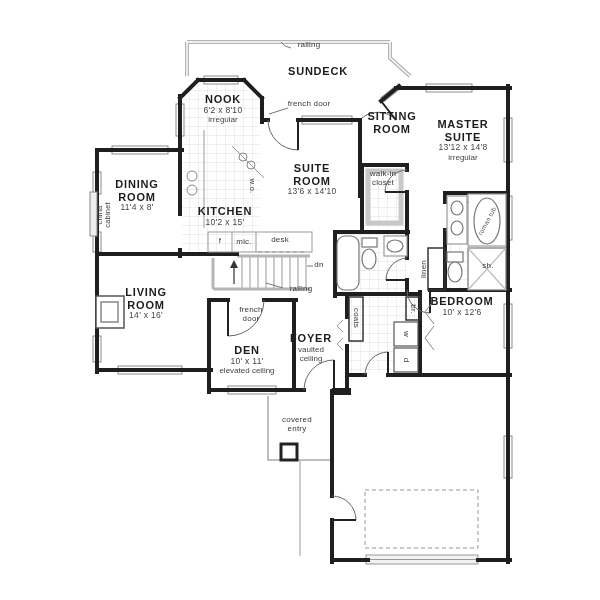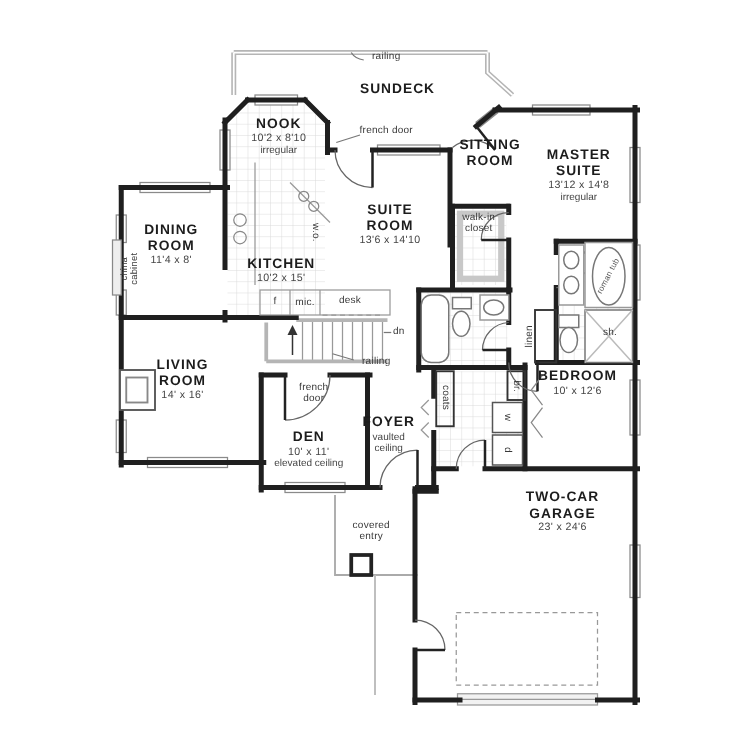--- a/index.html
+++ b/index.html
@@ -214,21 +214,21 @@
   <g stroke="#777" stroke-width="1" fill="none">
     <path d="M288,108 L269,114"></path>
   </g>
 </svg>
 
 <div class="lbl" style="left:318px;top:65px;">
   <div class="rname">SUNDECK</div>
 </div>
 <div class="lbl" style="left:223px;top:93px;">
   <div class="rname">NOOK</div>
-  <div class="dims">10'2 x 8'10</div>
+  <div class="dims">6'2 x 8'10</div>
   <div class="note">irregular</div>
 </div>
 <div class="lbl" style="left:392px;top:110px;">
   <div class="rname">SITTING</div>
   <div class="rname">ROOM</div>
 </div>
 <div class="lbl" style="left:463px;top:118px;">
   <div class="rname">MASTER</div>
   <div class="rname">SUITE</div>
   <div class="dims">13'12 x 14'8</div>
@@ -259,25 +259,20 @@
   <div class="note">elevated ceiling</div>
 </div>
 <div class="lbl" style="left:311px;top:332px;">
   <div class="rname">FOYER</div>
   <div class="note">vaulted</div>
   <div class="note">ceiling</div>
 </div>
 <div class="lbl" style="left:462px;top:295px;">
   <div class="rname">BEDROOM</div>
   <div class="dims">10' x 12'6</div>
-</div>
-<div class="lbl" style="left:450px;top:392px;">
-  <div class="rname">TWO-CAR</div>
-  <div class="rname">GARAGE</div>
-  <div class="dims">23' x 24'6</div>
 </div>
 
 <div class="ann" style="left:309px;top:41px;">railing</div>
 <div class="ann" style="left:309px;top:100px;">french door</div>
 <div class="ann" style="left:383px;top:170px;">
   <div>walk-in</div>
   <div>closet</div>
 </div>
 <div class="ann vup" style="left:104px;top:215px;width:34px;white-space:normal;font-size:7.5px;">china cabinet</div>
 <div class="ann vdn" style="left:252px;top:186px;">w.o.</div>

